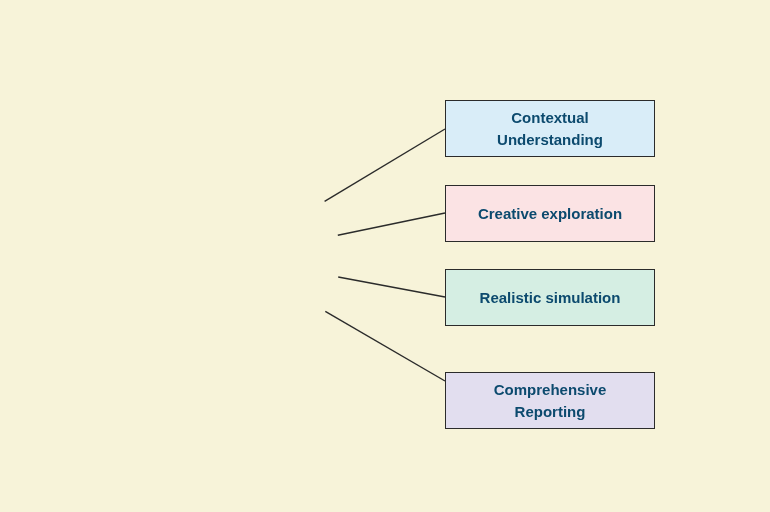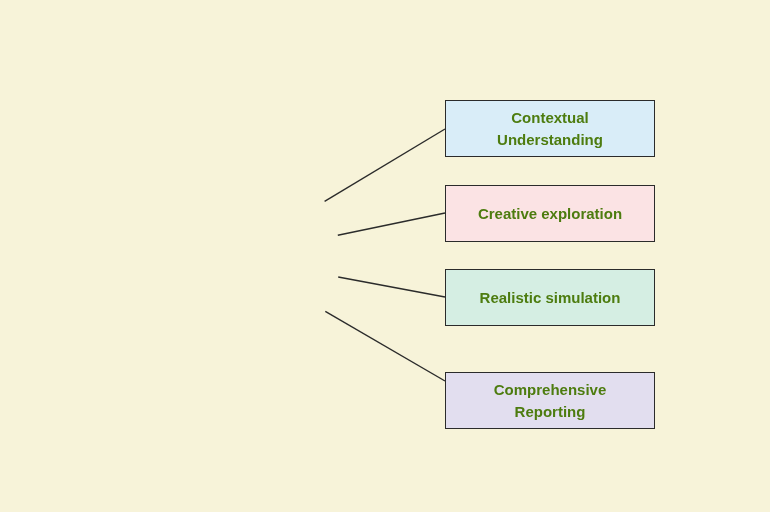--- a/index.html
+++ b/index.html
@@ -53,21 +53,21 @@
     display: flex;
     align-items: center;
     justify-content: center;
   }
   .node .node-label {
     width: 150px;
     text-align: center;
     font-size: 15px;
     font-weight: 700;
     line-height: 22px;
-    color: #4d7c0f;
+    color: #0c4a6e;
   }
   .node-1 { top: 100px; }
   .node-2 { top: 185px; }
   .node-3 { top: 269px; }
   .node-4 { top: 353px; }
 </style>
 </head>
 <body>
 
 <div class="canvas" style="background-color: rgb(247, 243, 217);">

